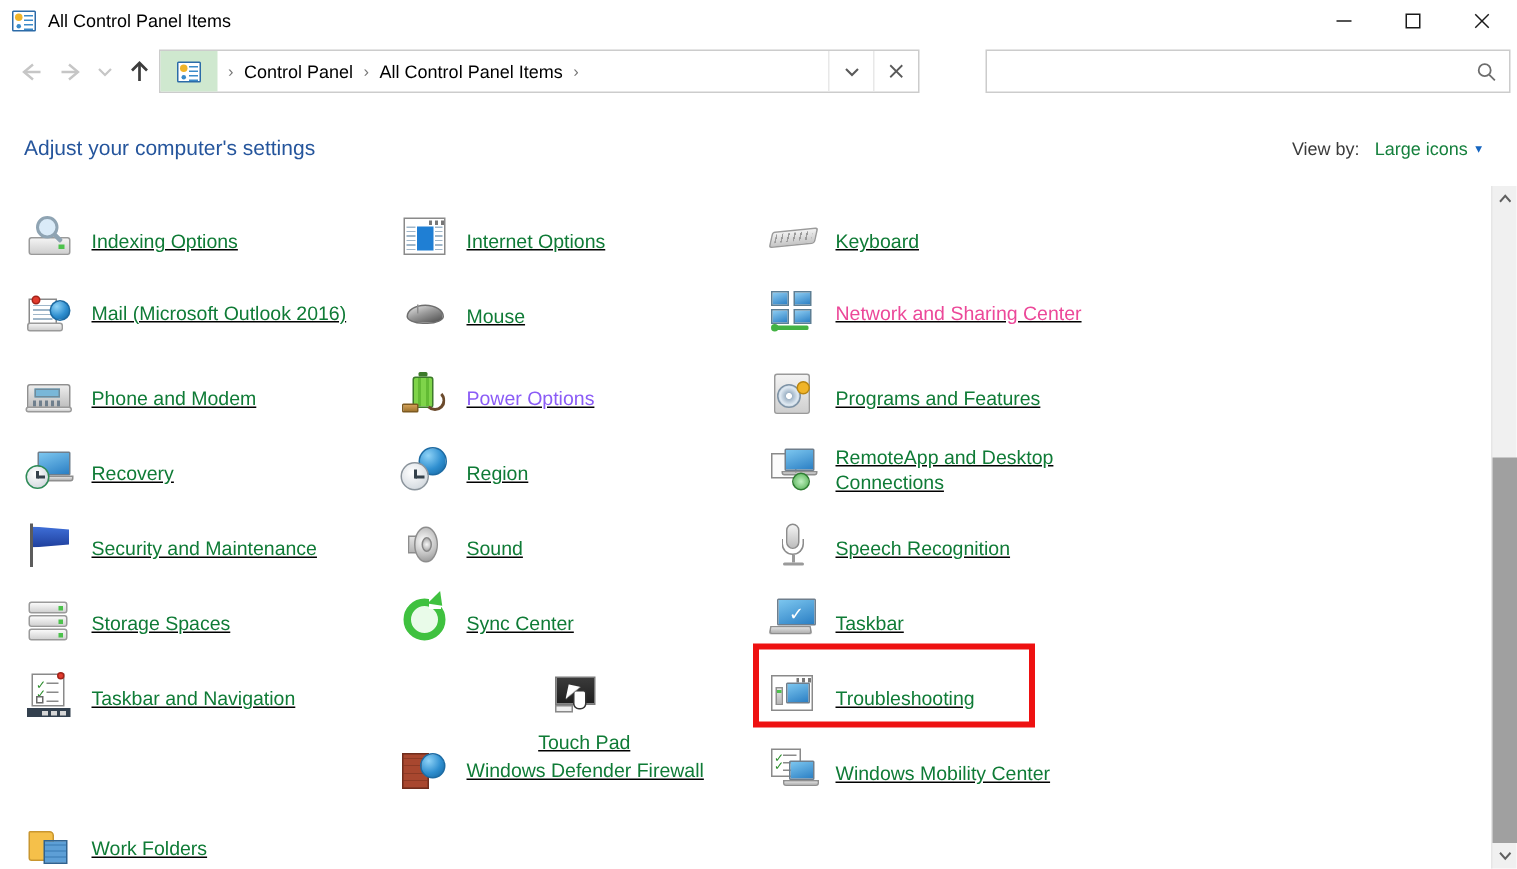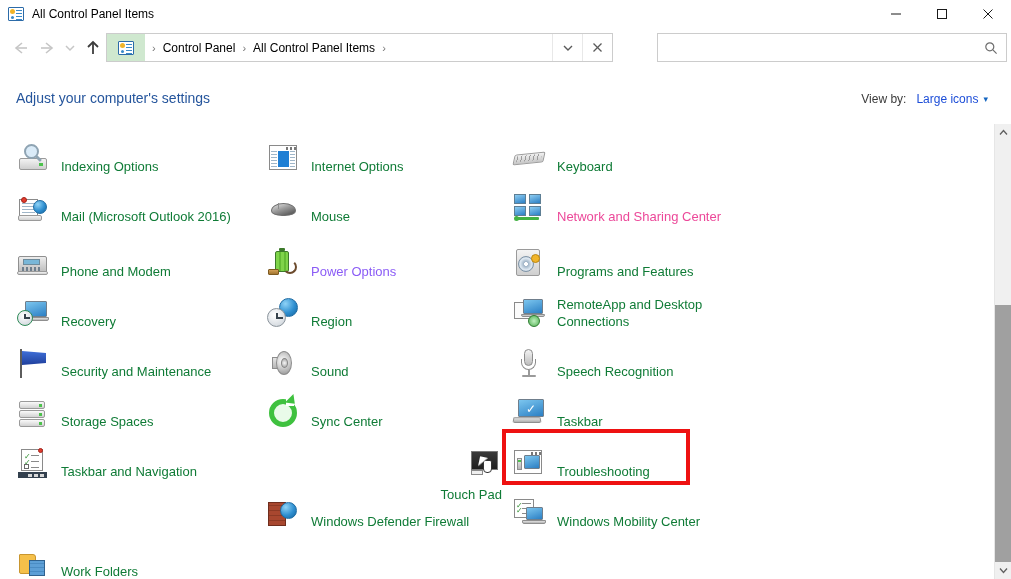--- a/index.html
+++ b/index.html
@@ -123,22 +123,23 @@
 
   
   #content {
     position: absolute; left: 0; top: 122px; width: 996px; height: 457px;
     background: #ffffff; overflow: hidden;
   }
   #grid {
     position: relative; width: 996px; height: 457px;
   }
   .cp-item {
-    position: absolute; display: flex; align-items: flex-end;
+    position: absolute; display: flex; align-items: center;
     width: 230px;
+    text-decoration: underline;
   }
   .cp-item .ico {
     width: 34px; height: 34px; flex: 0 0 auto; position: relative;
     margin-top: 1px;
   }
   .cp-item .lbl {
     font-size: 13px; color: #0f7b36; line-height: 17px;
     margin-left: 11px; margin-top: 6px;
   }
   .cp-item.two-line .lbl { margin-top: 1px; }
@@ -427,21 +428,21 @@
         <circle cx="5.8" cy="5.8" r="4" fill="none" stroke="#6d6d6d" stroke-width="1.2"></circle>
         <line x1="8.9" y1="8.9" x2="12.6" y2="12.6" stroke="#6d6d6d" stroke-width="1.2"></line>
       </svg>
   </div>
 </div>
 
 <div id="subheader">
   <div id="adjust-text" style="color: rgb(37, 85, 156);">Adjust your computer's settings</div>
   <div id="viewby-wrap">
     <span id="viewby-label">View by:</span>
-    <span id="viewby-value" style="color: #1d4ed8;">Large icons</span>
+    <span id="viewby-value" style="color: #15803d;">Large icons</span>
     <span id="viewby-caret" style="color: rgb(21, 101, 192);">▾</span>
   </div>
 </div>
 
 <div id="content">
   <div id="grid">
       <div class="cp-item" style="left: 16px; width: 236px; top: 18px;">
         <div class="ico">
           <div class="disk-slab" style="left:3px;top:17px;width:28px;height:12px;"></div>
            <div class="stack-led" style="left:23px;top:22px;width:4px;height:3px;"></div>

